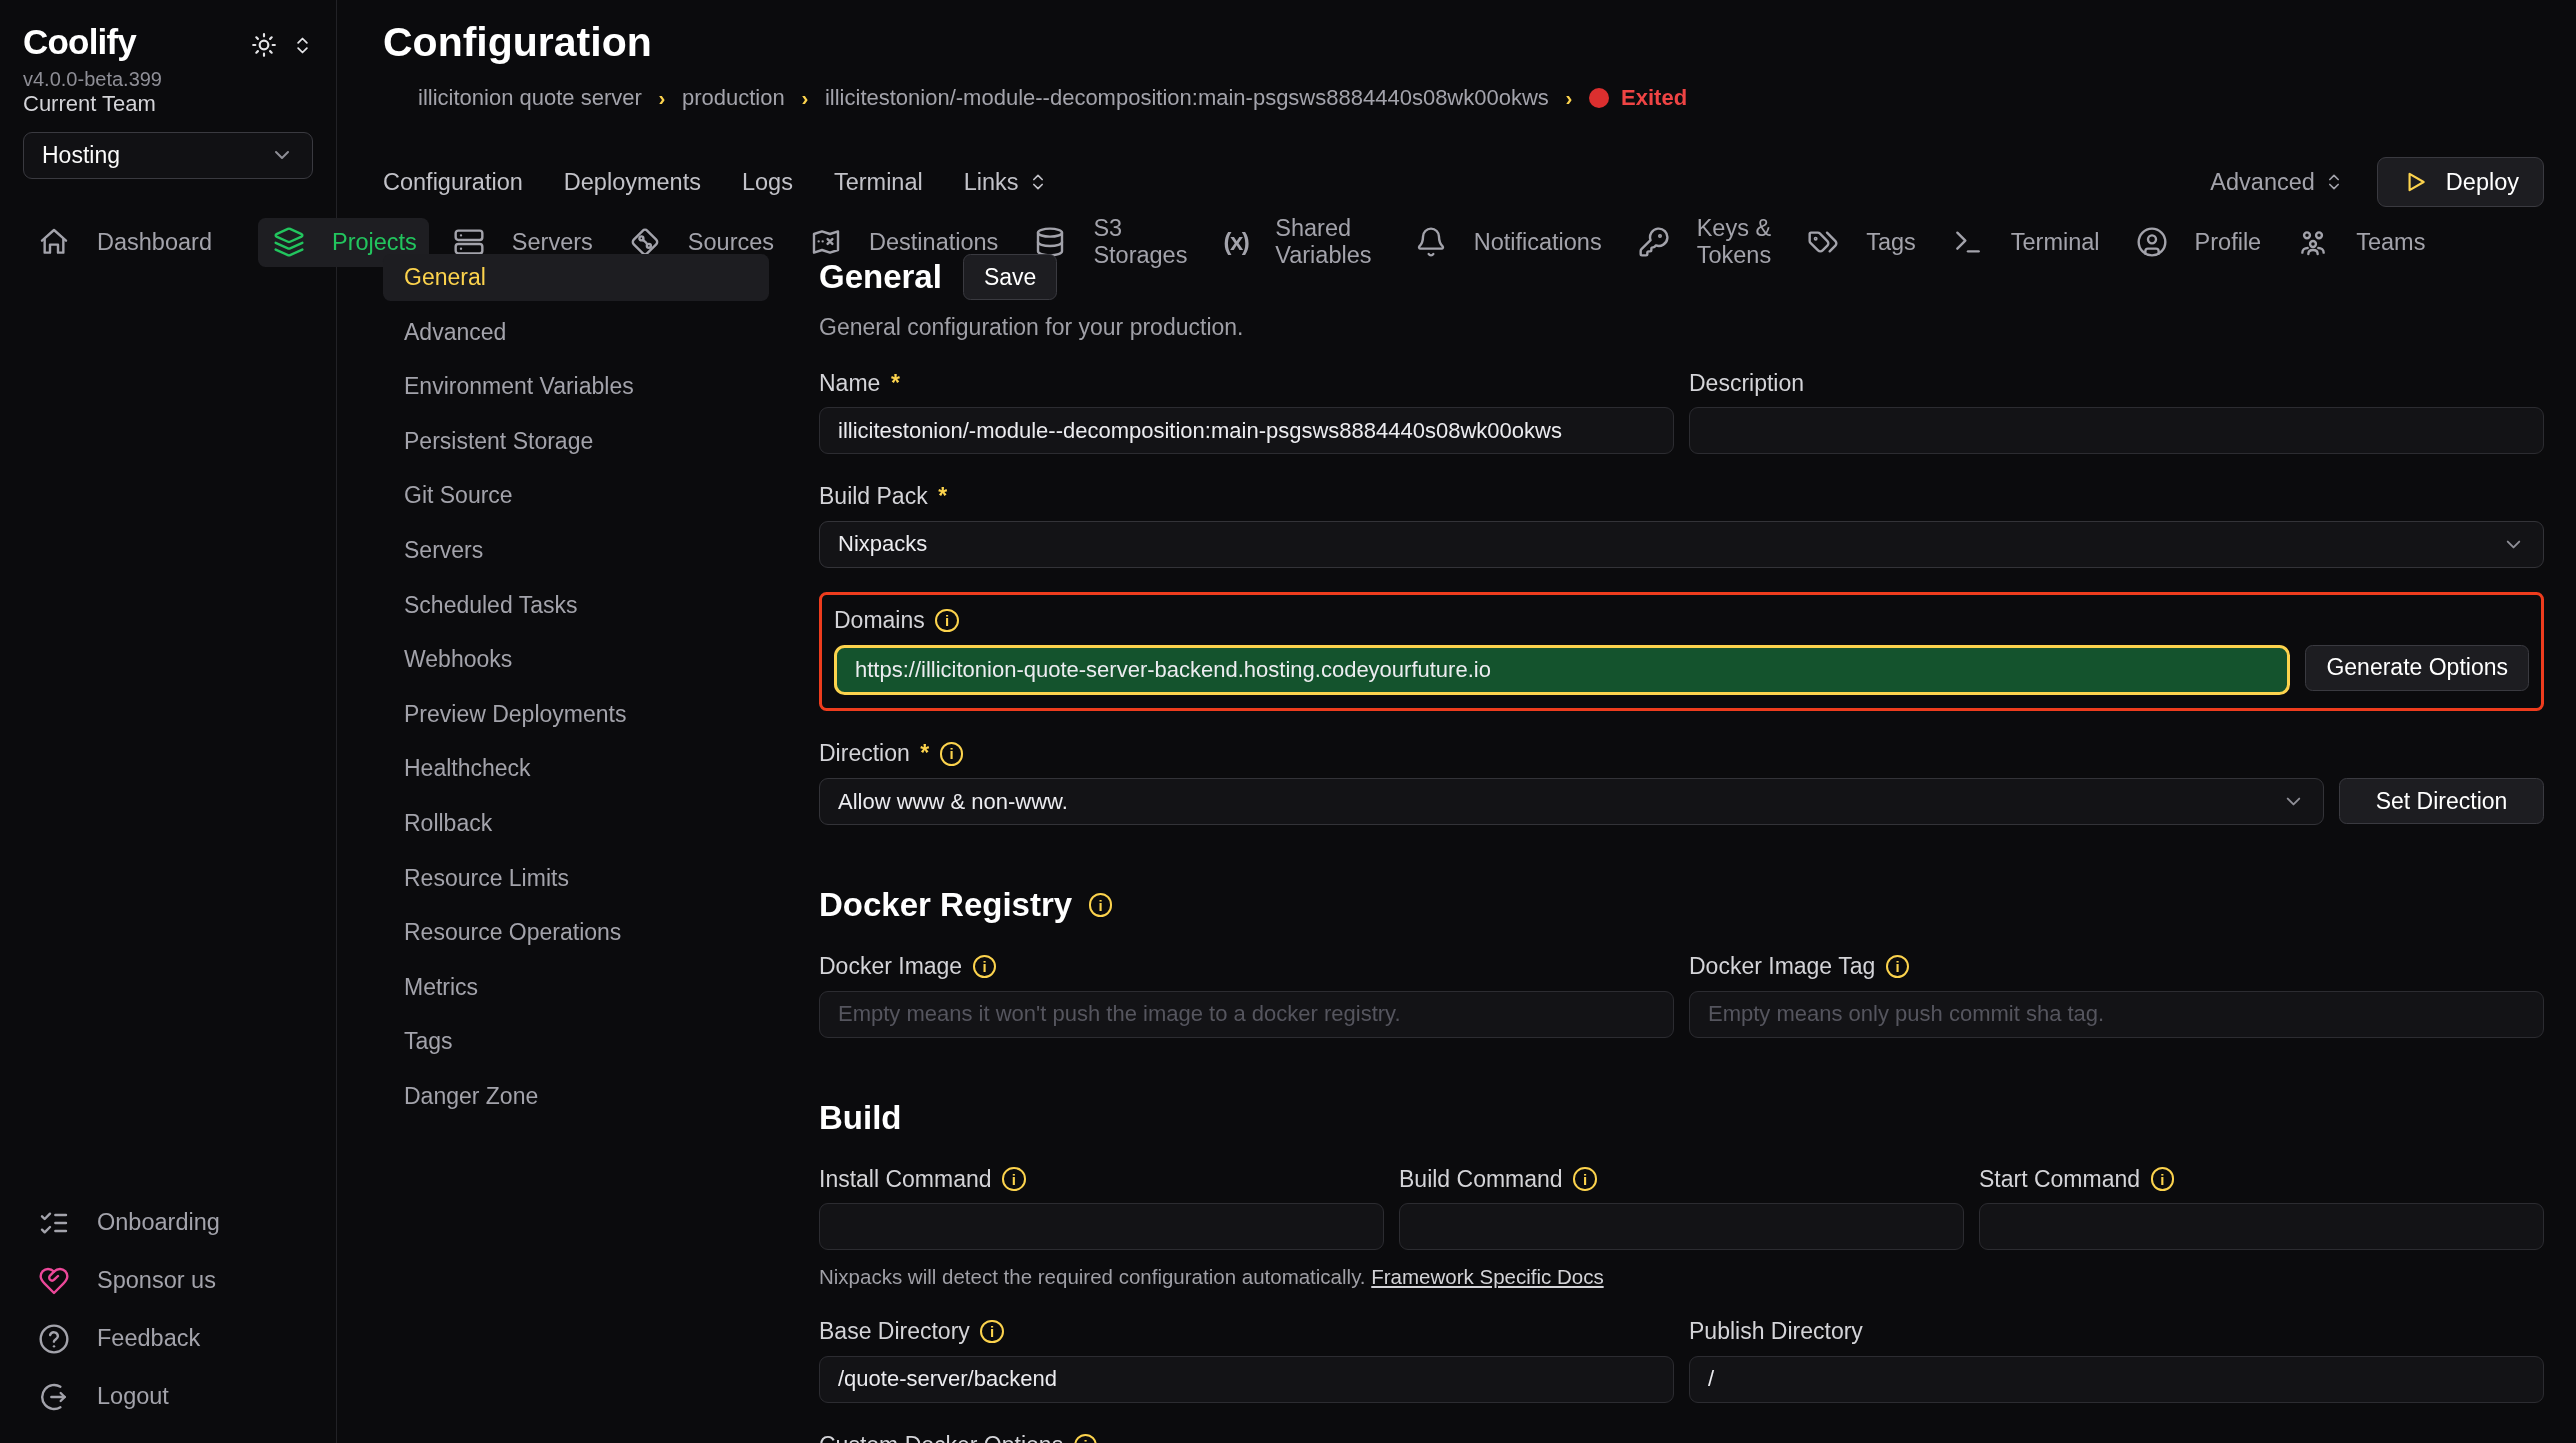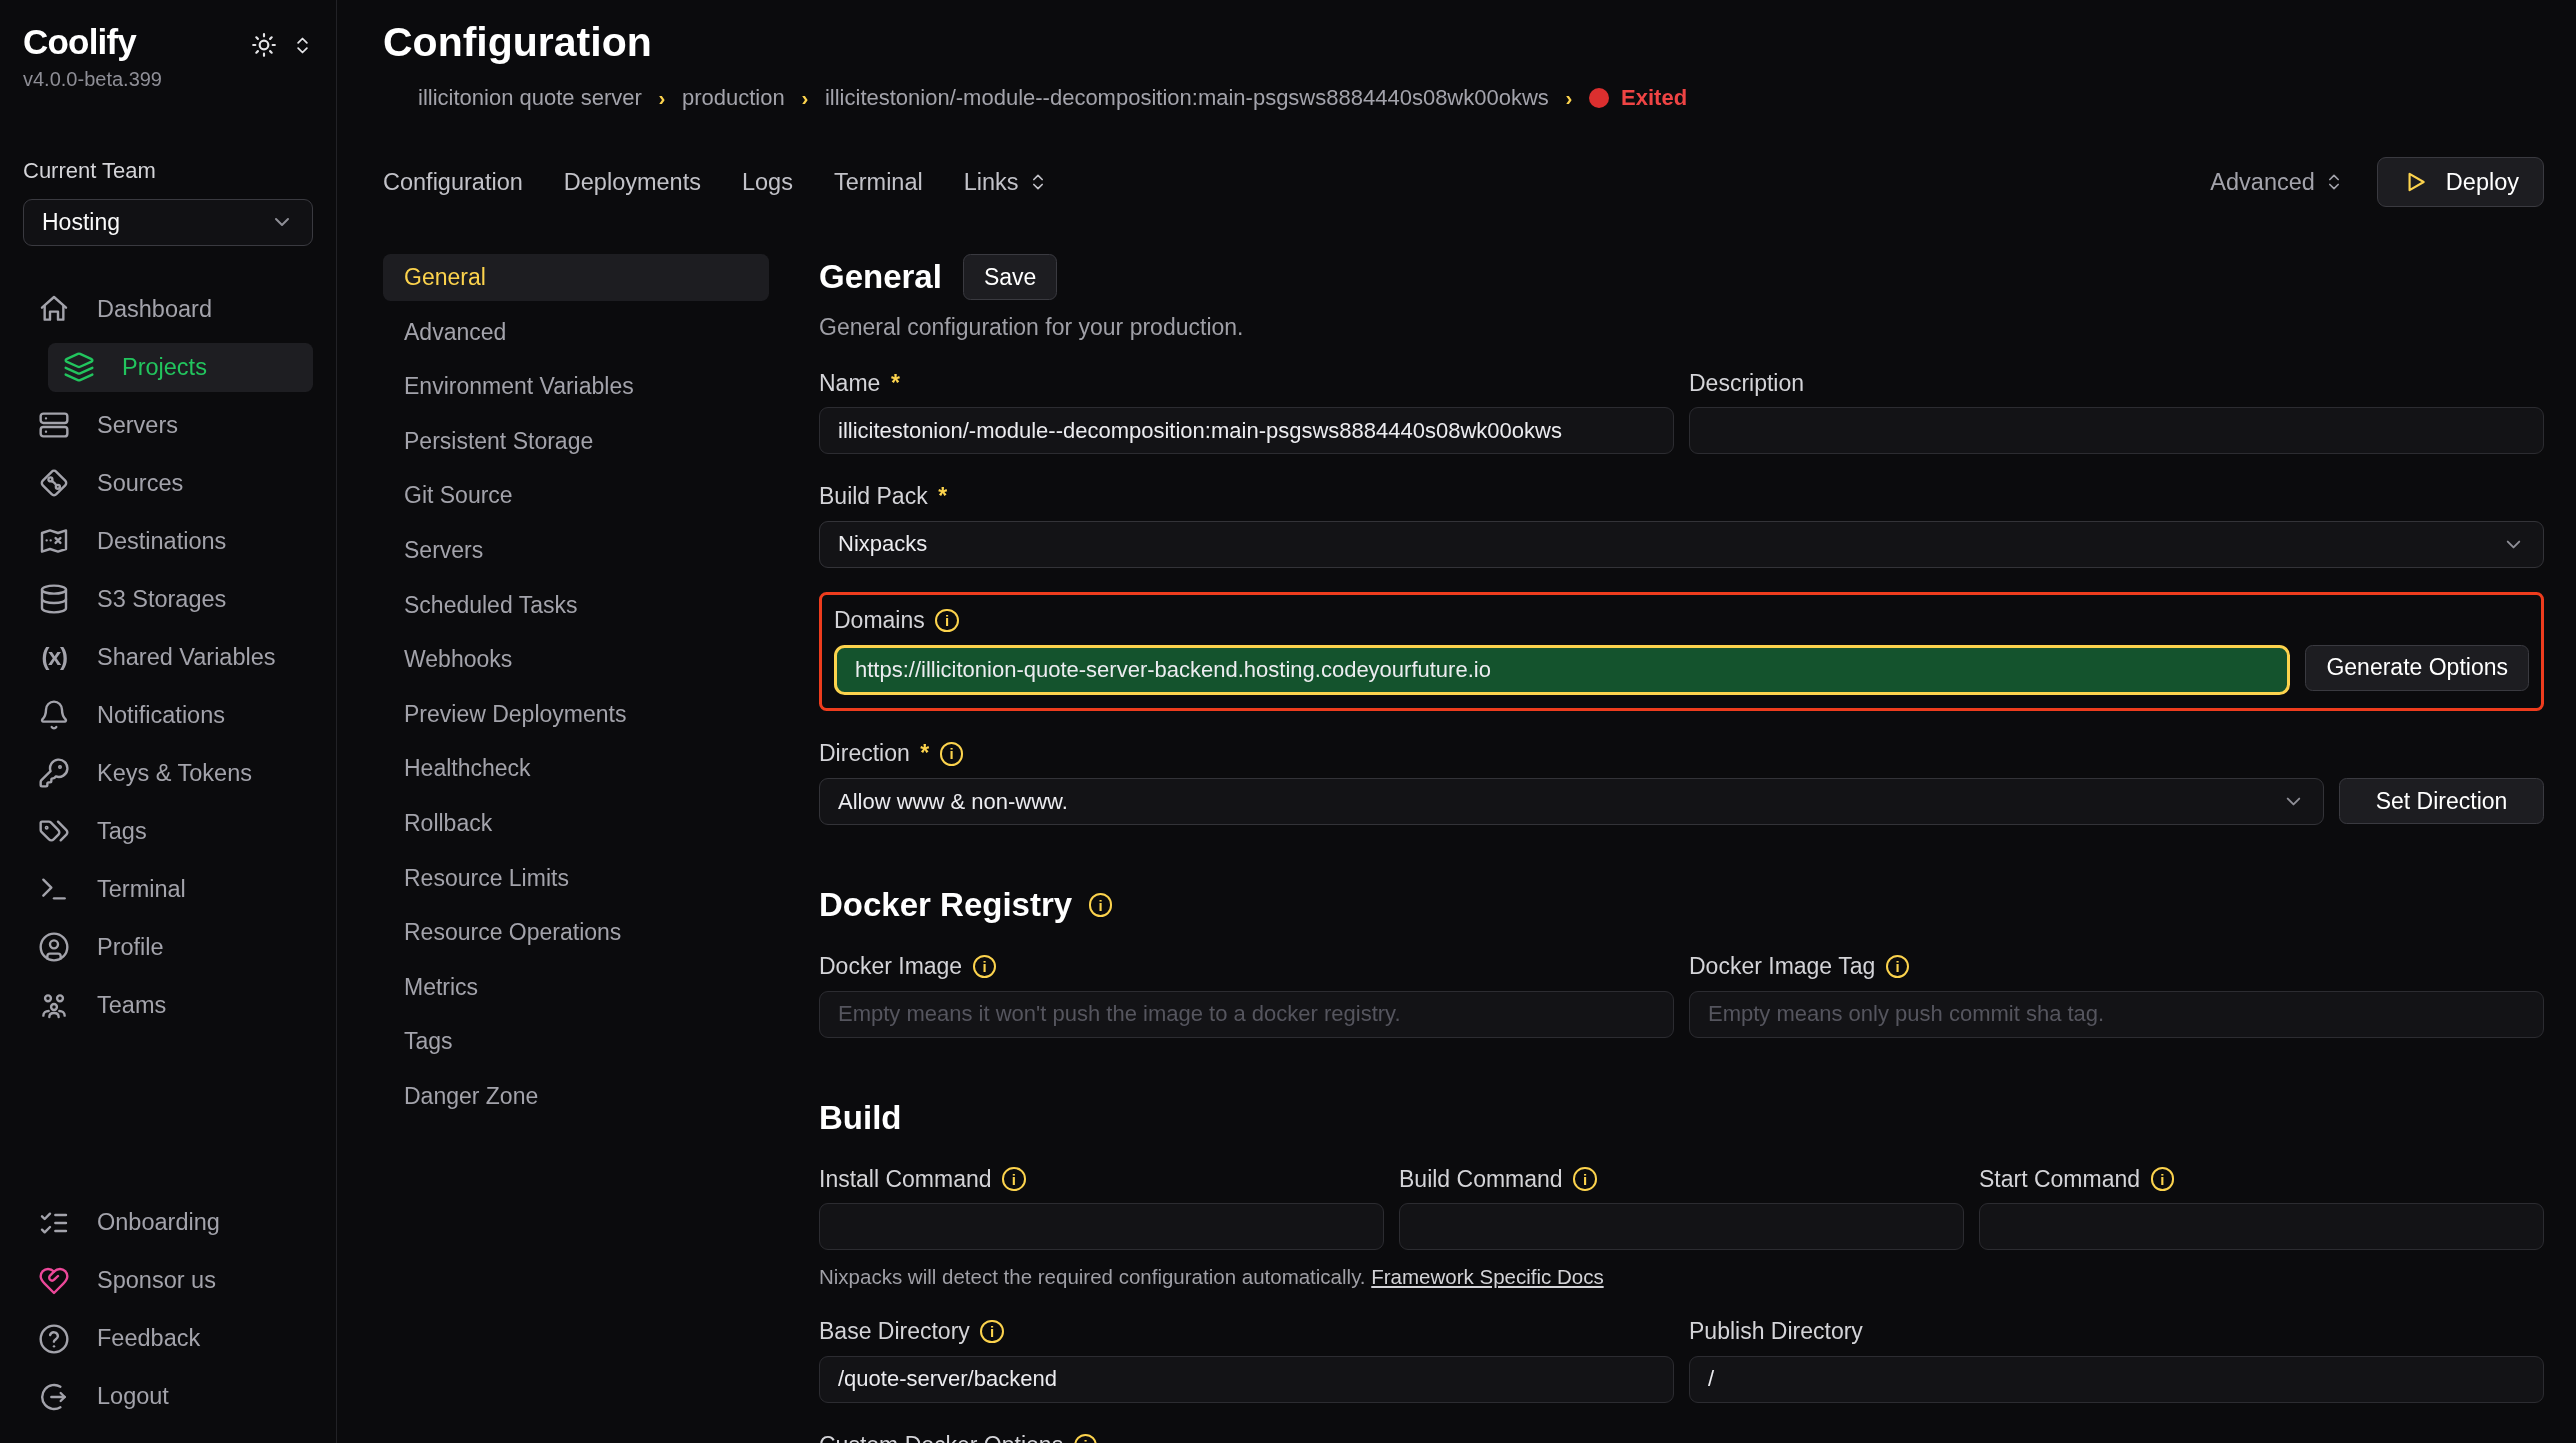--- a/index.html
+++ b/index.html
@@ -16,28 +16,28 @@
   .sidebar {
     width:337px; min-width:337px; height:100%;
     border-right:1.5px solid #222226;
     padding:23px 23px 23px 23px;
     display:flex; flex-direction:column;
   }
   .logo-row { display:flex; justify-content:space-between; align-items:flex-start; }
   .logo { font-size:35px; font-weight:700; letter-spacing:-0.8px; line-height:1.1; }
   .logo-icons { display:flex; align-items:center; gap:15px; margin-top:9px; color:#e4e4e7; }
   .version { margin-top:6px; font-size:20px; color:#8e8e96; }
-  .team-label { margin-top:67px; font-size:22px; color:#d4d4d8; }
+  .team-label { font-size:22px; color:#d4d4d8; }
   .team-select {
     margin-top:15px; height:47px; background:#111114;
     border:1.5px solid #3a3a40; border-radius:9px;
     display:flex; align-items:center; justify-content:space-between;
     padding:0 18px; font-size:23px; color:#fafafa; cursor:pointer;
   }
-  .nav { margin-top:39px; display:flex; flex-direction:column; gap:9px; }
+  .nav { margin-top:39px; display:flex; flex-direction:row; gap:9px; }
   .nav-bottom { margin-top:auto; display:flex; flex-direction:column; gap:9px; }
   .nav-item {
     display:flex; align-items:center; gap:27px;
     height:49px; border-radius:7.6px; padding:0 12px 0 15px;
     color:#a3a3ab; font-size:23.5px; cursor:pointer;
   }
   .nav-item.active { background:#1e1e22; color:#22c55e;margin-left:25px; }
   .nav-item .nico { width:32px; height:32px; flex:0 0 32px; }
   .paren-x { font-size:24px; font-weight:700; width:32px; text-align:center; letter-spacing:-1.5px; }
   .sponsor-icon { color:#ec4899; }

